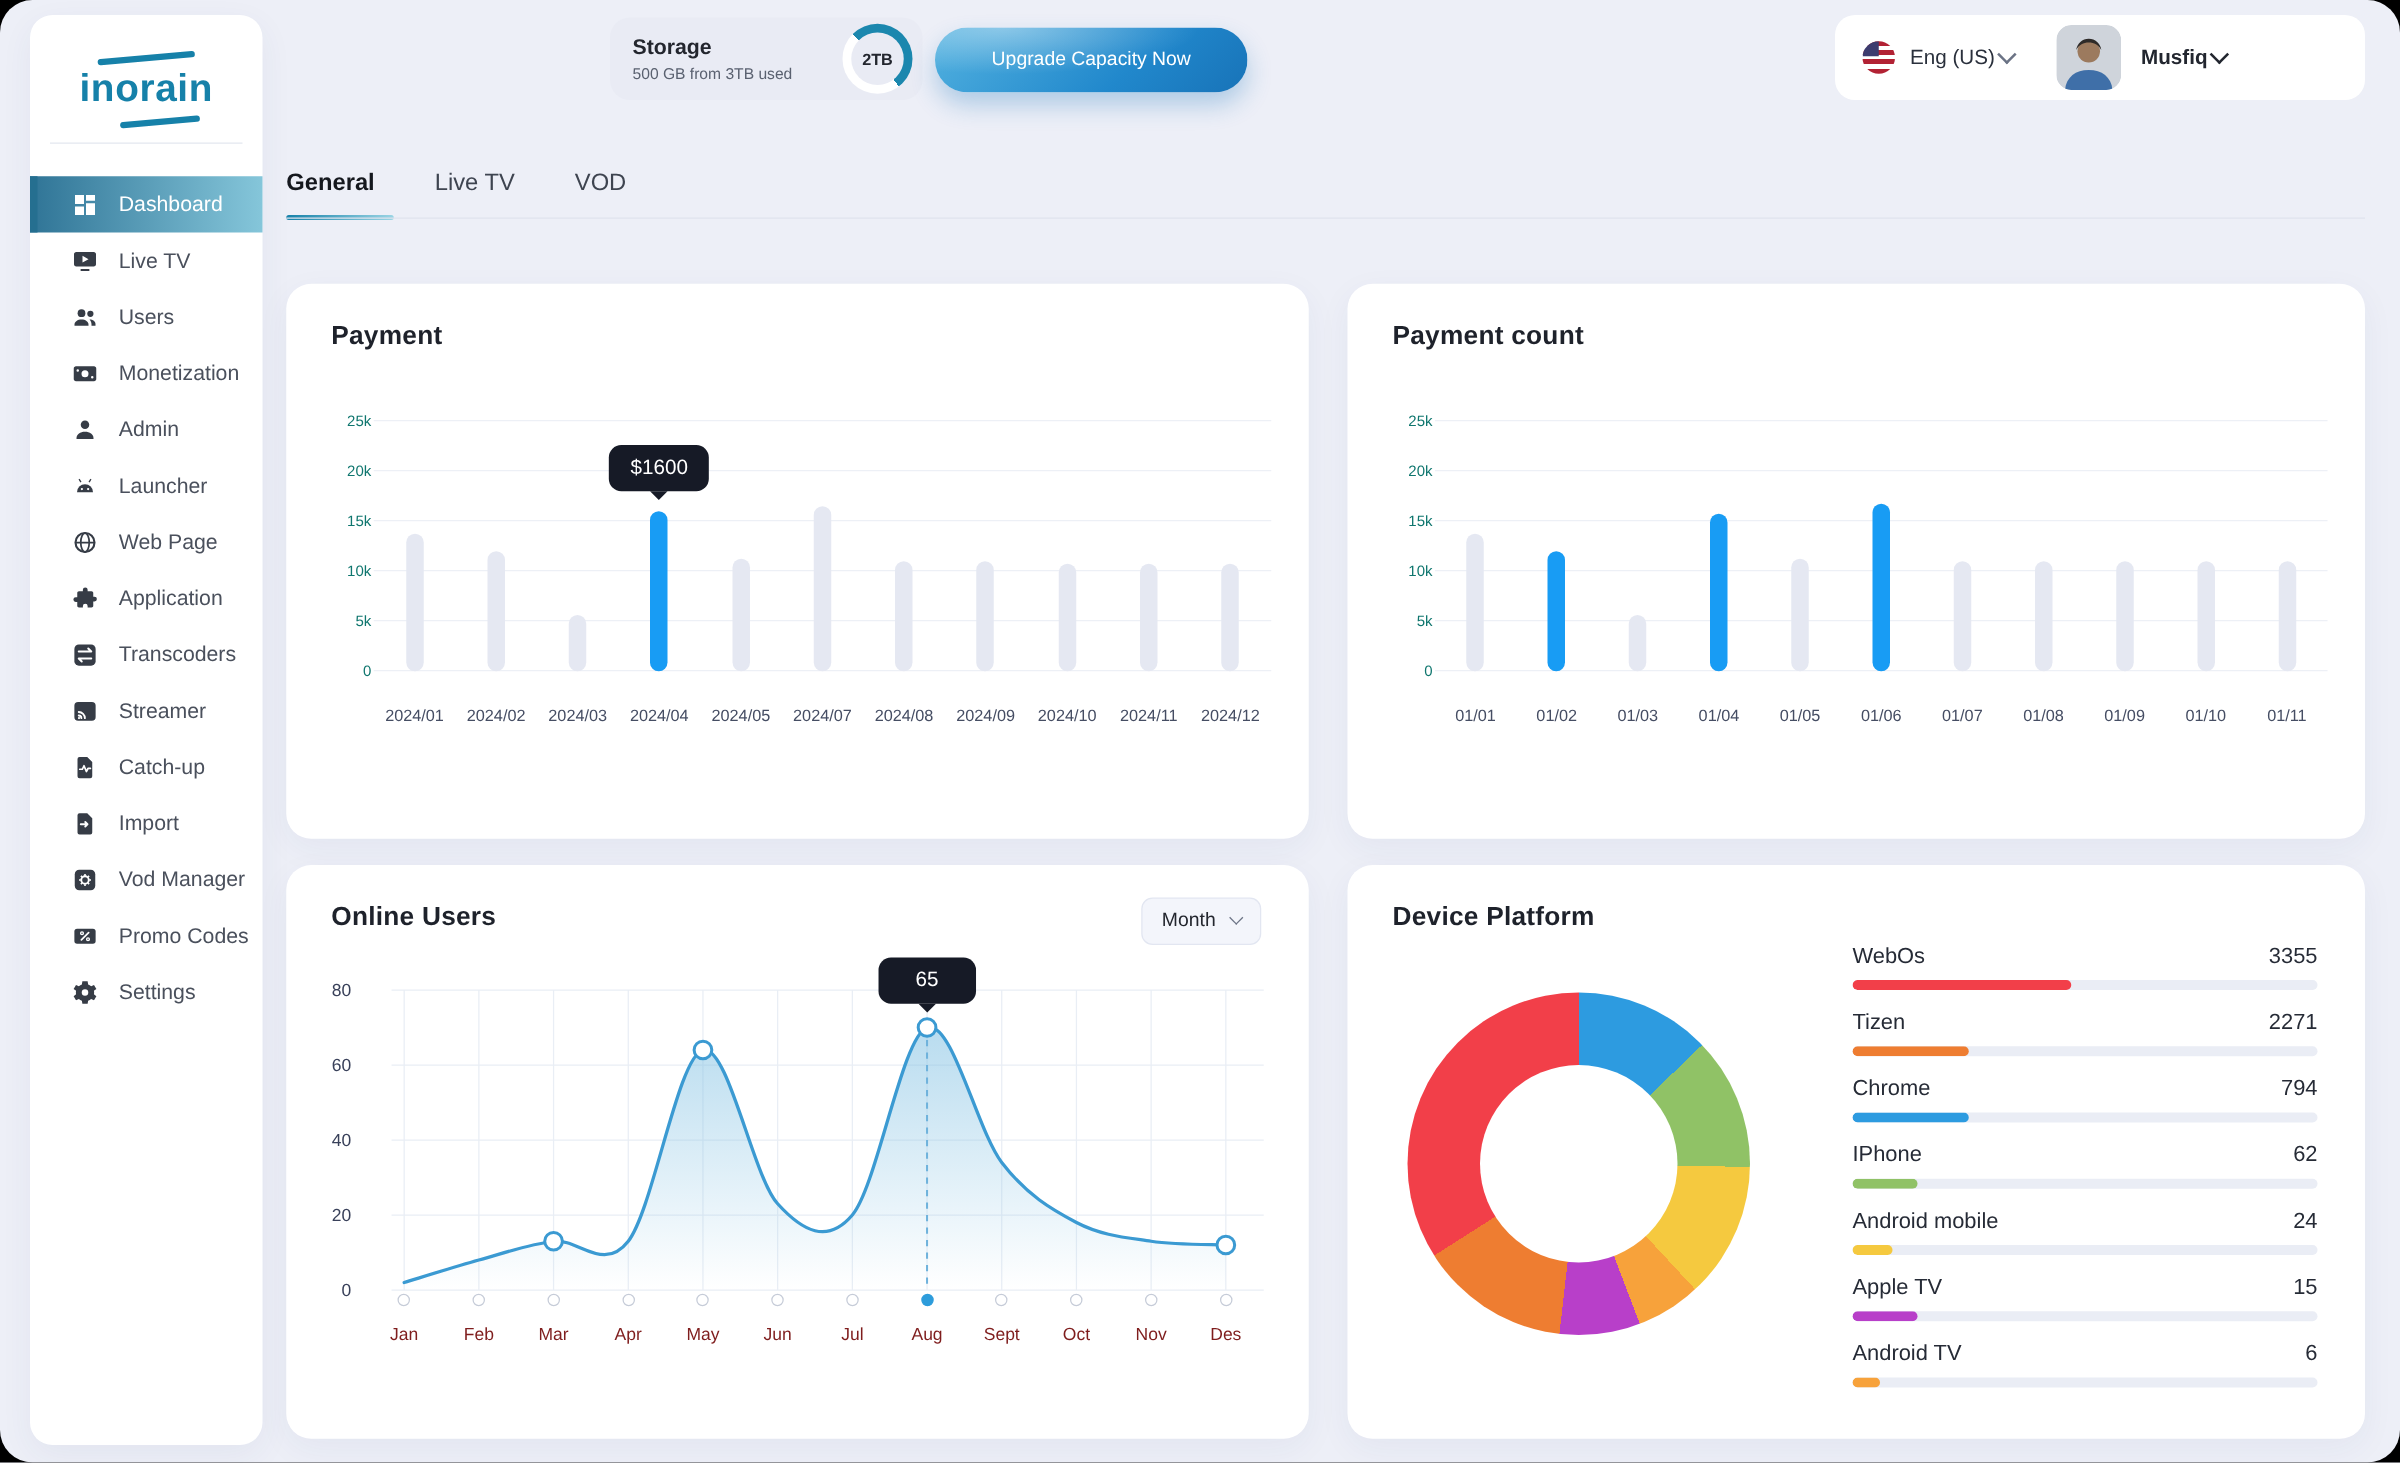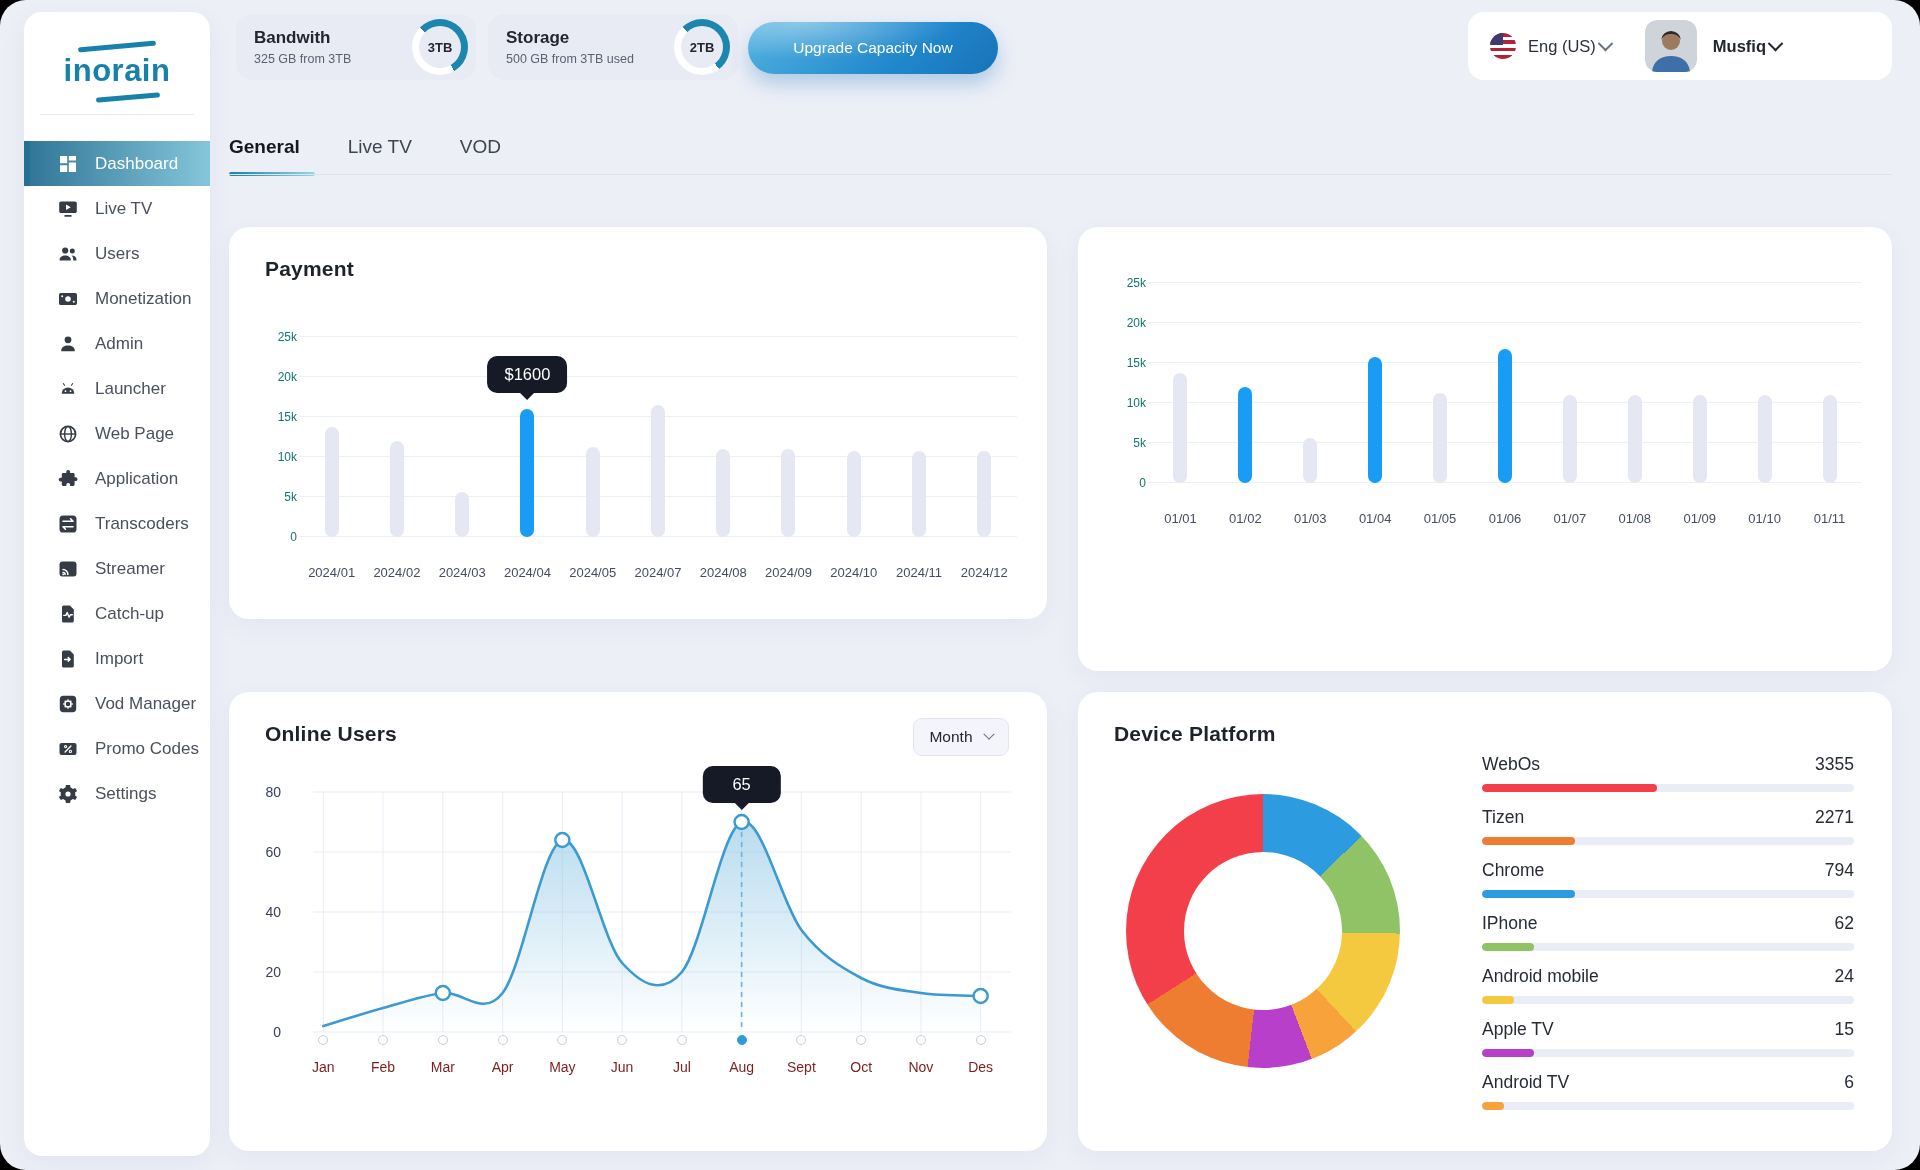--- a/index.html
+++ b/index.html
@@ -45,21 +45,21 @@
 
   
   .tabs{position:absolute;left:229px;top:136px;display:flex;gap:48px}
   .tab{font-size:19px;color:#3E4450;cursor:pointer}
   .tab.active{color:#15181E;font-weight:700}
   .tabs-underline{position:absolute;left:229px;top:172px;width:86px;height:4px;border-radius:3px;background:linear-gradient(90deg,#1681A9,#9AD4E4)}
   .tabs-line{position:absolute;left:229px;top:174px;width:1663px;height:1px;background:#DFE3EE}
 
   
   .card{position:absolute;background:#fff;border-radius:20px;box-shadow:0 8px 26px rgba(45,65,120,.05)}
-  #payment-card{left:229px;top:227px;width:818px;height:392px}
+  #payment-card{left:229px;top:227px;width:818px;height:444px}
   #payment-count-card{left:1078px;top:227px;width:814px;height:444px}
   #online-card{left:229px;top:692px;width:818px;height:459px}
   #device-card{left:1078px;top:692px;width:814px;height:459px}
   .card h3{margin:30px 0 0 36px;font-size:21px;color:#1E222B;font-weight:700;letter-spacing:.2px}
 
   
   .bchart{display:flex;margin:56px 30px 0 26px}
   .baxis{width:44px;position:relative;height:200px}
   .baxis span{position:absolute;right:2px;transform:translateY(50%);font-size:12px;color:#0f766e}
   .bcol{flex:1}
@@ -244,29 +244,20 @@
             <svg viewBox="0 0 20 20" fill="currentColor">
               <path d="M17.3 10c0-.5-.1-1-.2-1.4l2-1.5-1.9-3.2-2.3 1a7.3 7.3 0 0 0-2.4-1.4L12.1 1H7.9l-.4 2.5c-.9.3-1.7.8-2.4 1.4l-2.3-1L.9 7.1l2 1.5c-.1.4-.2.9-.2 1.4s.1 1 .2 1.4l-2 1.5 1.9 3.2 2.3-1c.7.6 1.5 1.1 2.4 1.4l.4 2.5h4.2l.4-2.5c.9-.3 1.7-.8 2.4-1.4l2.3 1 1.9-3.2-2-1.5c.1-.4.2-.9.2-1.4z"></path>
               <circle cx="10" cy="10" r="2.6" fill="#fff"></circle>
             </svg>
           </span>
           <span>Settings</span>
         </div>
       </nav>
   </aside>
 
-  <div class="chip" id="chip-bandwidth">
-    <div class="txt">
-      <div class="t">Bandwith</div>
-      <div class="s">325 GB from 3TB</div>
-    </div>
-    <div class="ring" style="background: conic-gradient(from 315deg, rgb(27, 135, 174) 54%, rgb(255, 255, 255) 0deg);">
-      <div class="ring-center">3TB</div>
-    </div>
-  </div>
   <div class="chip" id="chip-storage">
     <div class="txt">
       <div class="t">Storage</div>
       <div class="s">500 GB from 3TB used</div>
     </div>
     <div class="ring" style="background: conic-gradient(from 315deg, rgb(27, 135, 174) 52%, rgb(255, 255, 255) 0deg);">
       <div class="ring-center">2TB</div>
     </div>
   </div>
   <button class="upgrade-btn">Upgrade Capacity Now</button>
@@ -362,20 +353,21 @@
             <span>2024/09</span>
             <span>2024/10</span>
             <span>2024/11</span>
             <span>2024/12</span>
           </div>
         </div>
       </div>
   </section>
 
   <section class="card" id="payment-count-card">
+    <h3>Payment count</h3>
     <div class="bchart">
         <div class="baxis">
           <span style="bottom: 0px;">0</span>
           <span style="bottom: 40px;">5k</span>
           <span style="bottom: 80px;">10k</span>
           <span style="bottom: 120px;">15k</span>
           <span style="bottom: 160px;">20k</span>
           <span style="bottom: 200px;">25k</span>
         </div>
         <div class="bcol">

